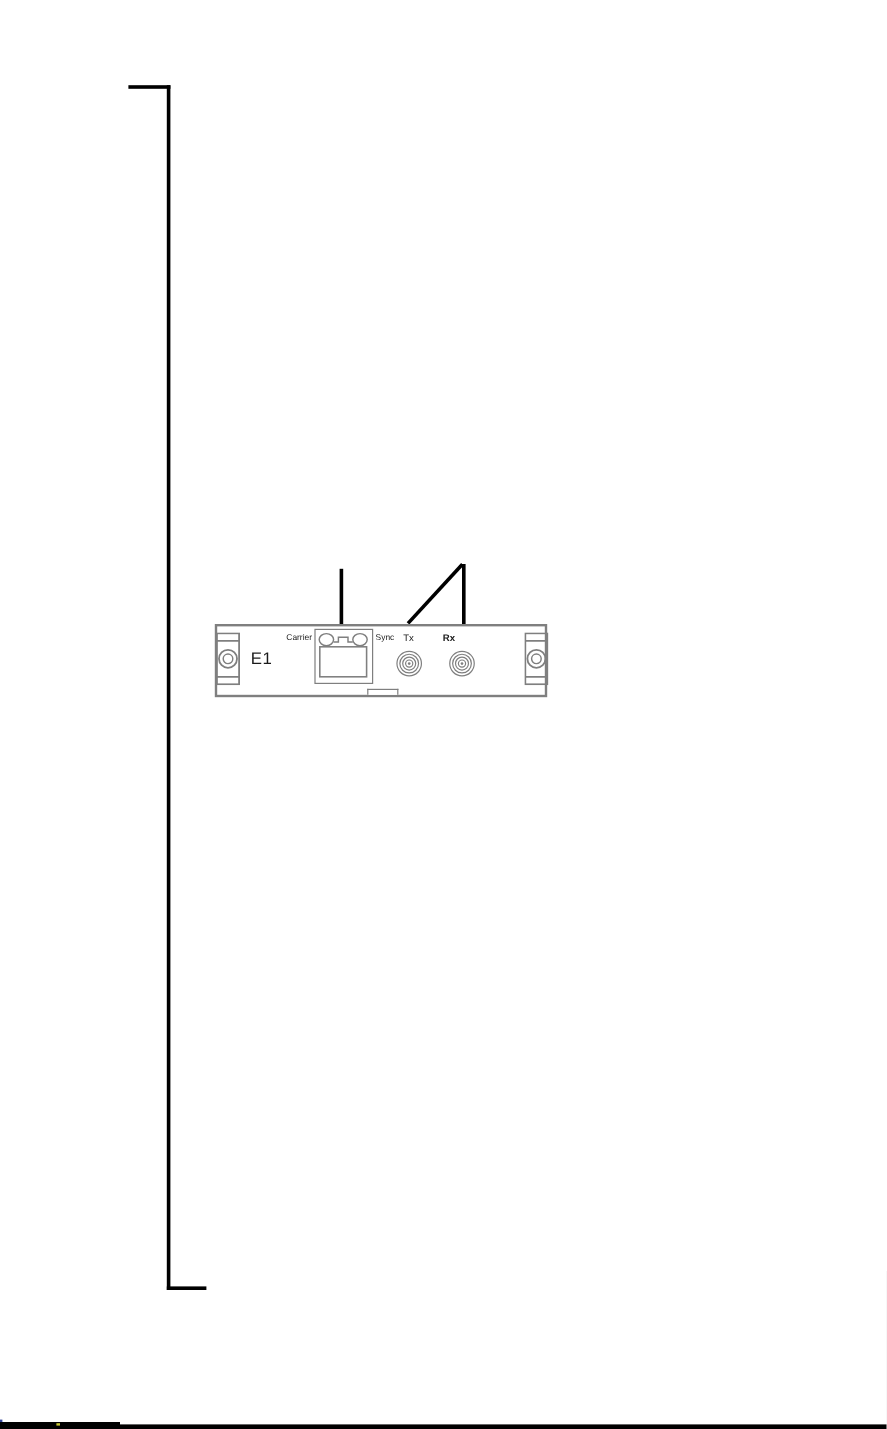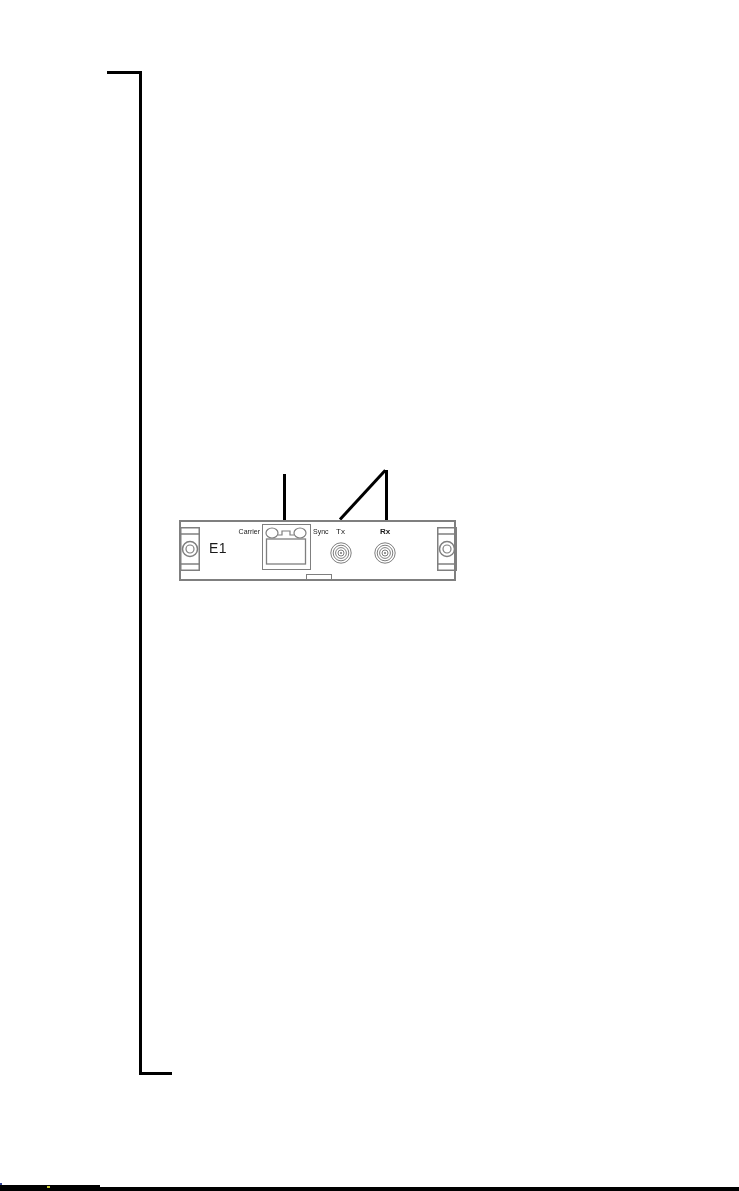--- a/index.html
+++ b/index.html
@@ -53,21 +53,21 @@
     box-sizing: border-box;
     background: #fff;
   }
   .tiny-label {
     position: absolute; top: 6px;
     font-size: 7px; line-height: 8px; white-space: nowrap;
   }
   .label-carrier { left: 30px; width: 49px; text-align: right; }
   .label-sync    { left: 132px; }
   .label-tx      { left: 155px; font-size: 8px; }
-  .label-rx      { left: 199px; font-size: 8px; font-weight: bold; }
+  .label-rx      { left: 188px; font-size: 8px; font-weight: bold; }
   .coax { position: absolute; top: 19px; width: 24px; height: 24px; }
   .coax-tx { left: 148px; }
   .coax-rx { left: 192px; }
   .bottom-tab {
     position: absolute; left: 125px; bottom: 0;
     width: 26px; height: 5px;
     border: 1.5px solid var(--panel-stroke, #7f7f7f);
     border-bottom: none;
     box-sizing: border-box;
     background: #fff;

